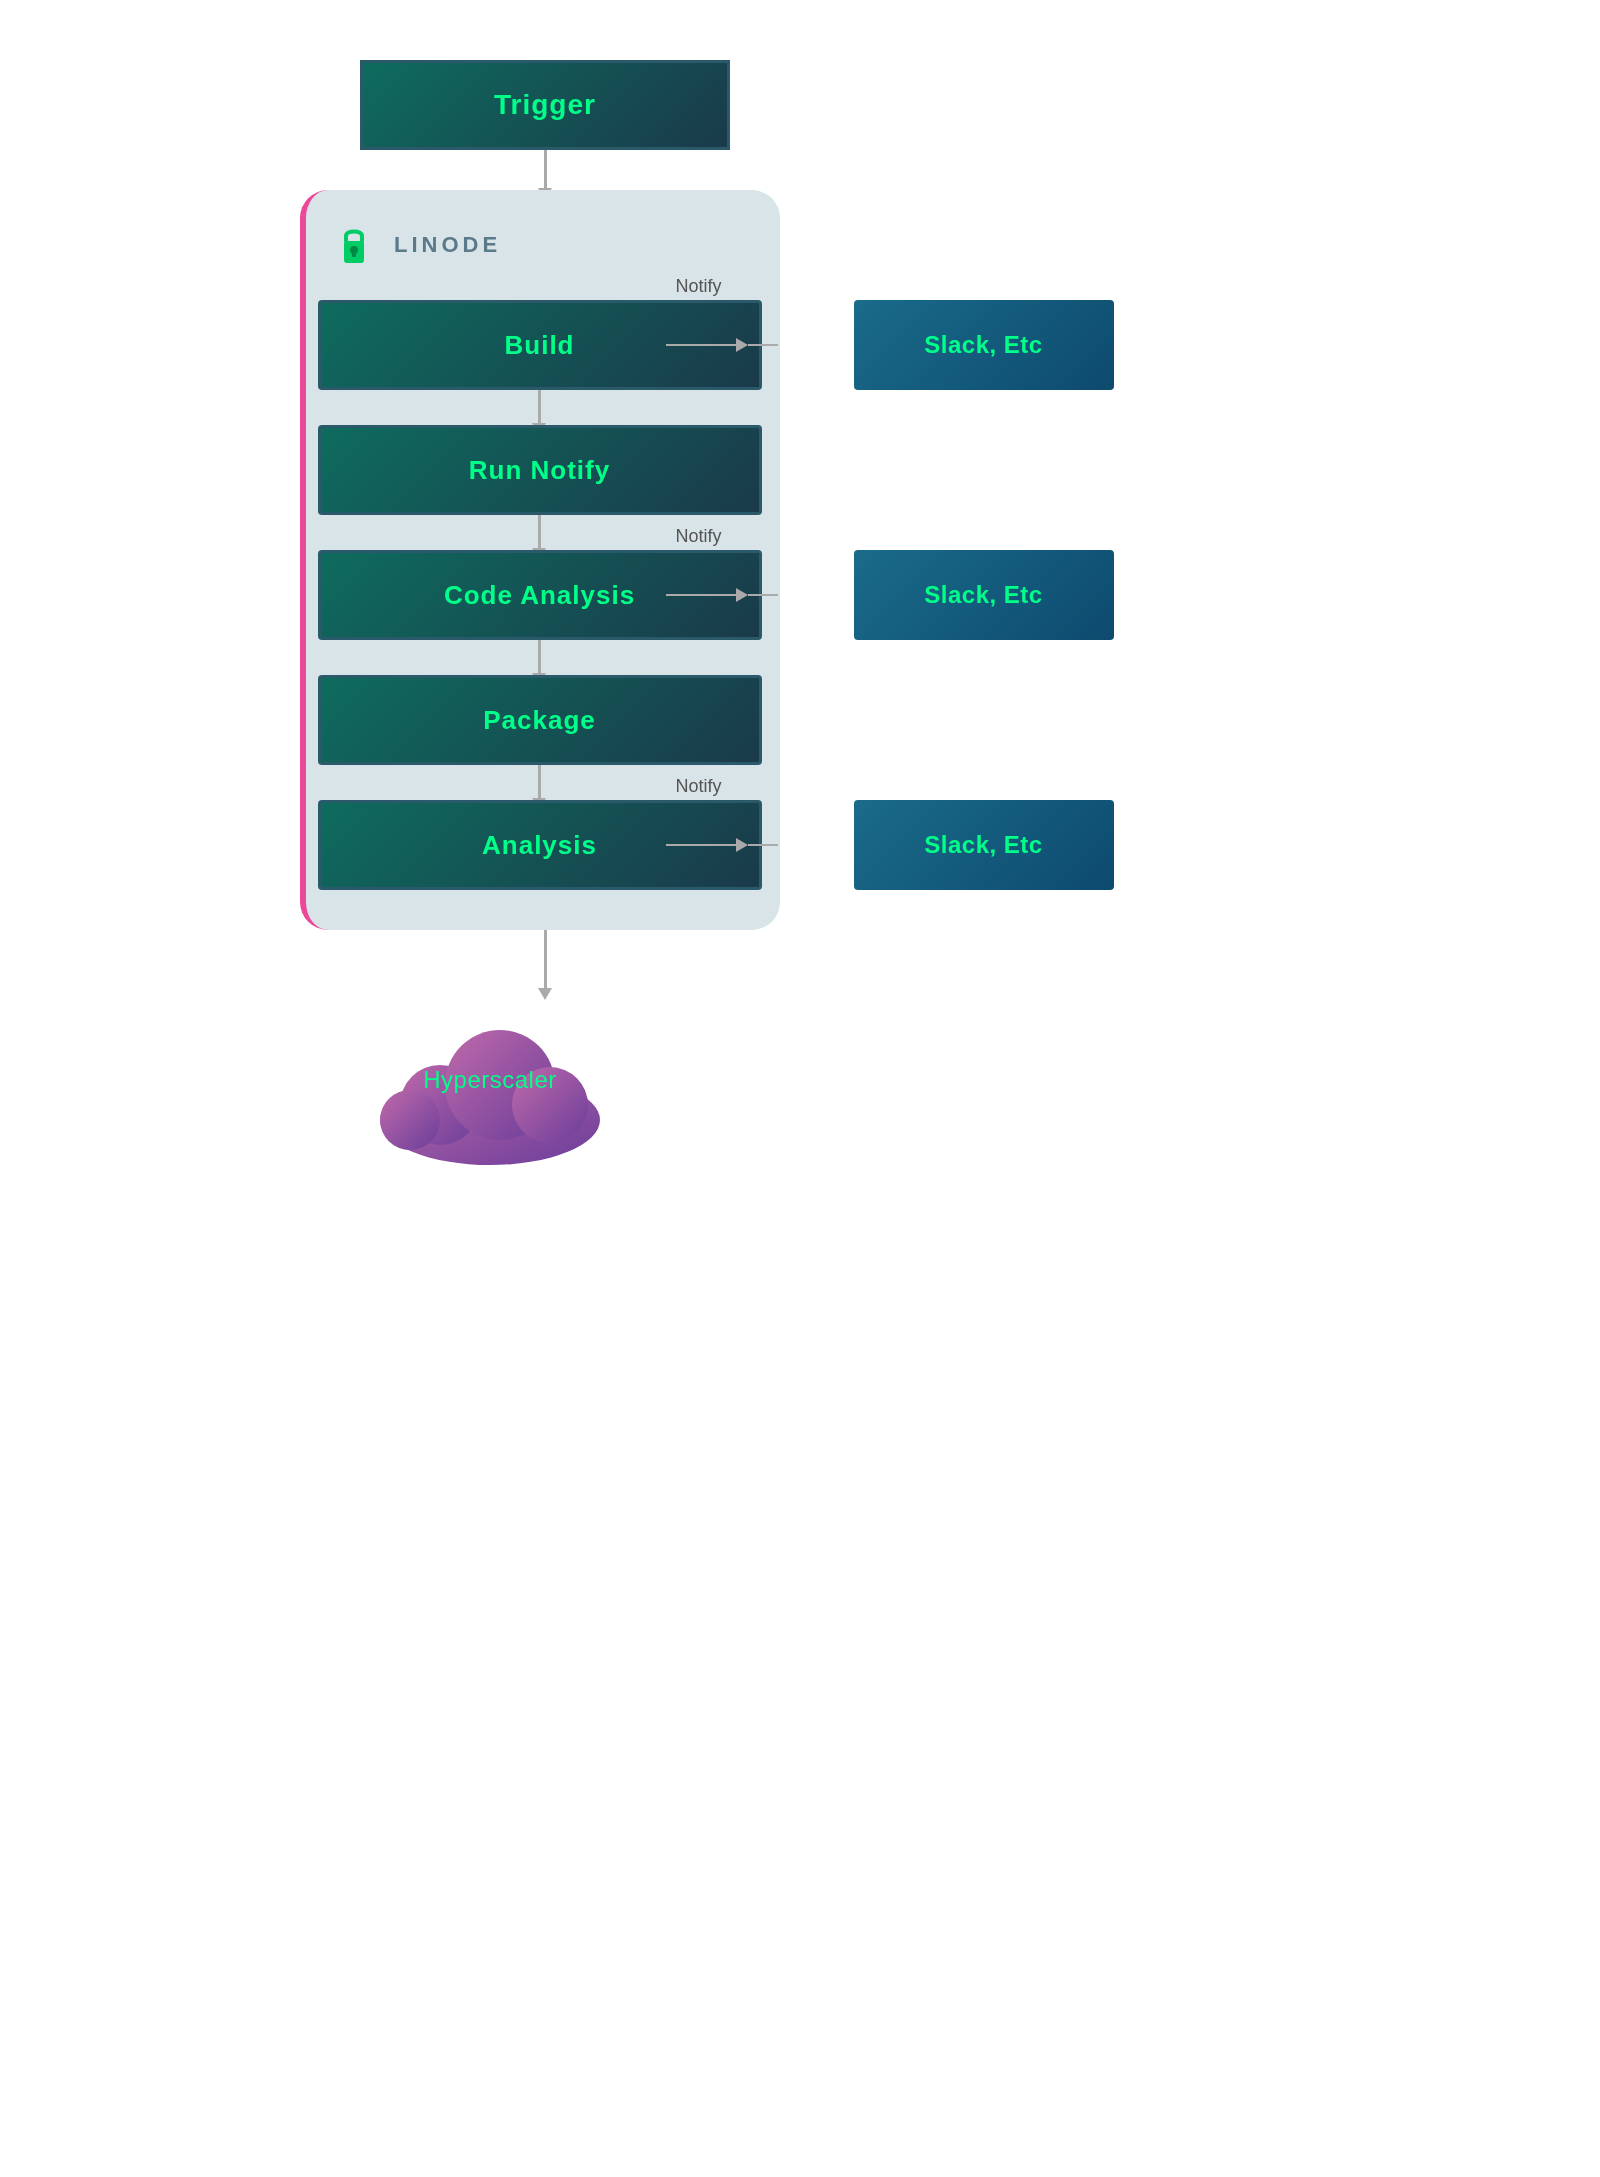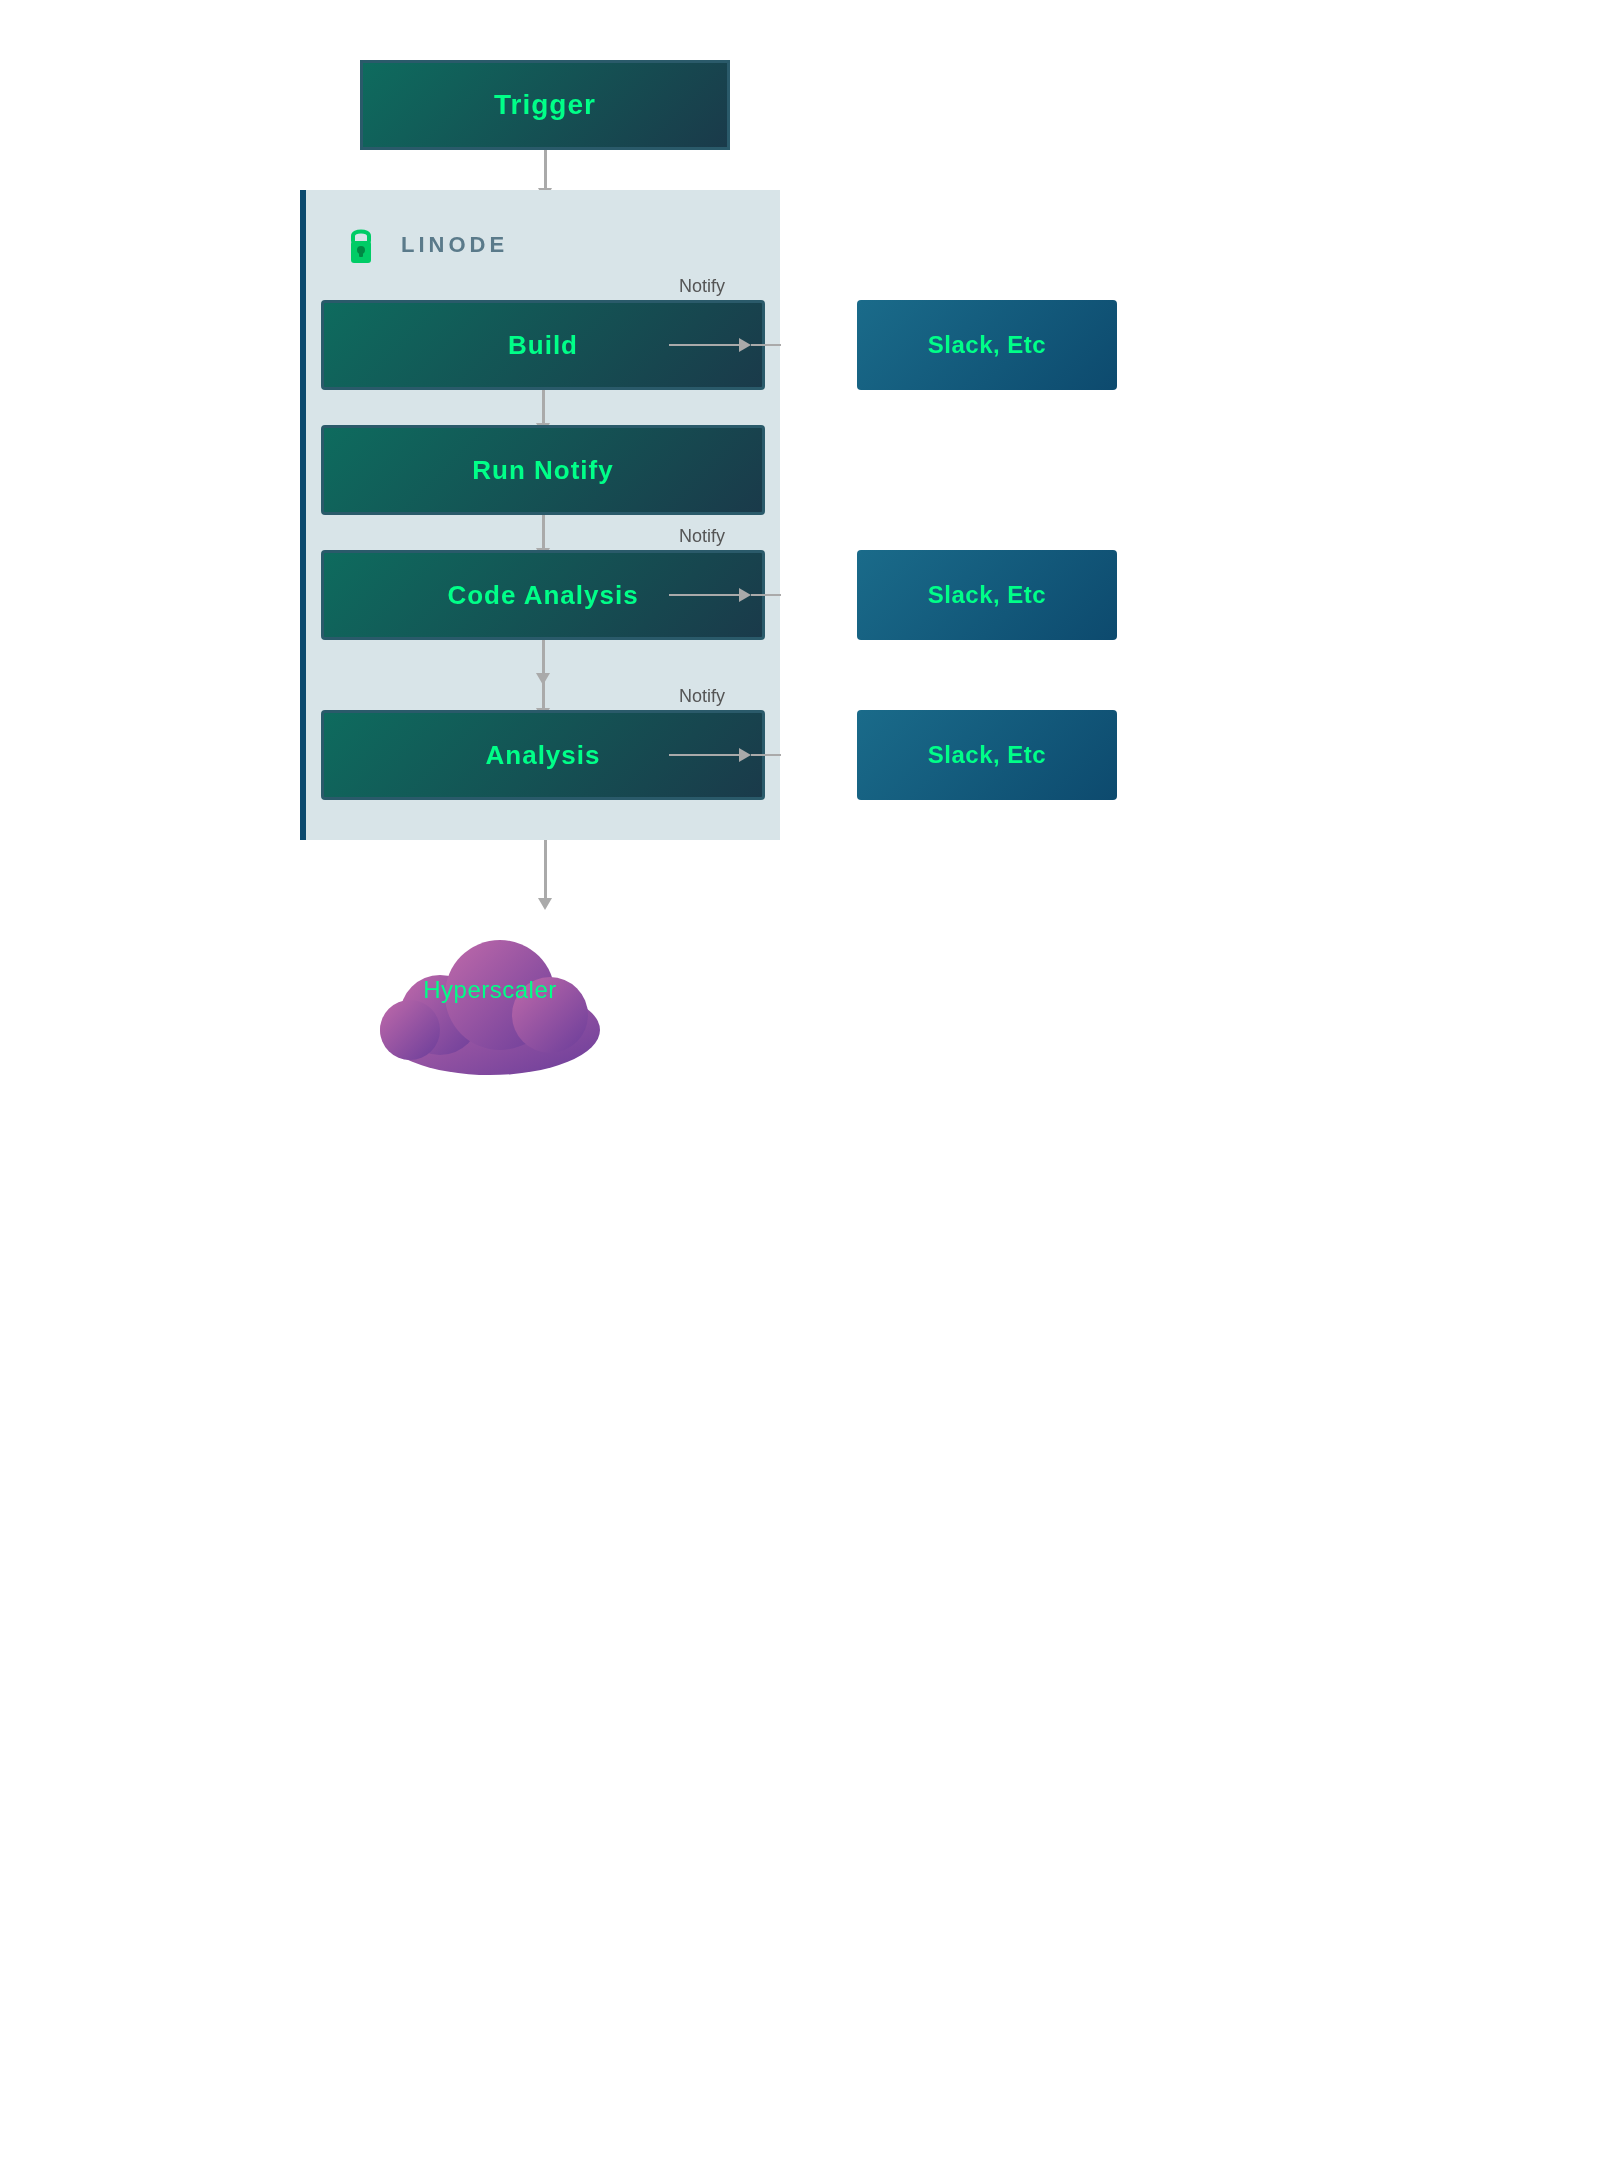--- a/index.html
+++ b/index.html
@@ -73,24 +73,25 @@
       border-top: 12px solid #aaa;
     }
 
     .conn-trigger-to-linode {
       height: 40px;
     }
 
     
     .linode-container {
       background: #d8e4e8;
-      border-left: 6px solid #0c4a6e;
-      padding: 30px 30px 40px 30px;
+      border-left: 6px solid #ec4899;
+      padding: 30px 30px 40px 23px;
       width: 480px;
       position: relative;
+      border-radius: 28px;
     }
 
     .linode-header {
       display: flex;
       align-items: center;
       gap: 15px;
       margin-bottom: 30px;
     }
 
     .lock-icon {
@@ -305,20 +306,25 @@
               <div style="width:30px; height:2px; background:#aaa;"></div>
               <div class="slack-block">
                 <span>Slack, Etc</span>
               </div>
             </div>
           </div>
         </div>
 
         <div class="step-connector"></div>
 
+        <div class="step-with-notify">
+          <div class="step-block">
+            <span>Package</span>
+          </div>
+        </div>
 
         <div class="step-connector"></div>
 
         <div class="step-with-notify">
           <div class="step-block">
             <span>Analysis</span>
           </div>
           <div class="notify-branch">
             <div style="position:relative; display:flex; align-items:center;">
               <span style="position:absolute; top:-24px; left:10px; font-size:18px; color:#555;">Notify</span>

